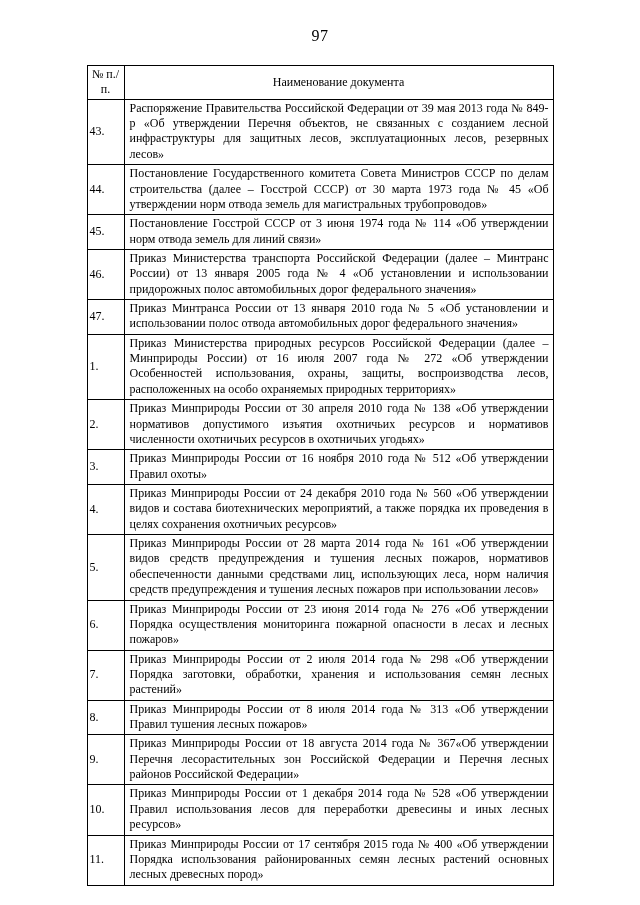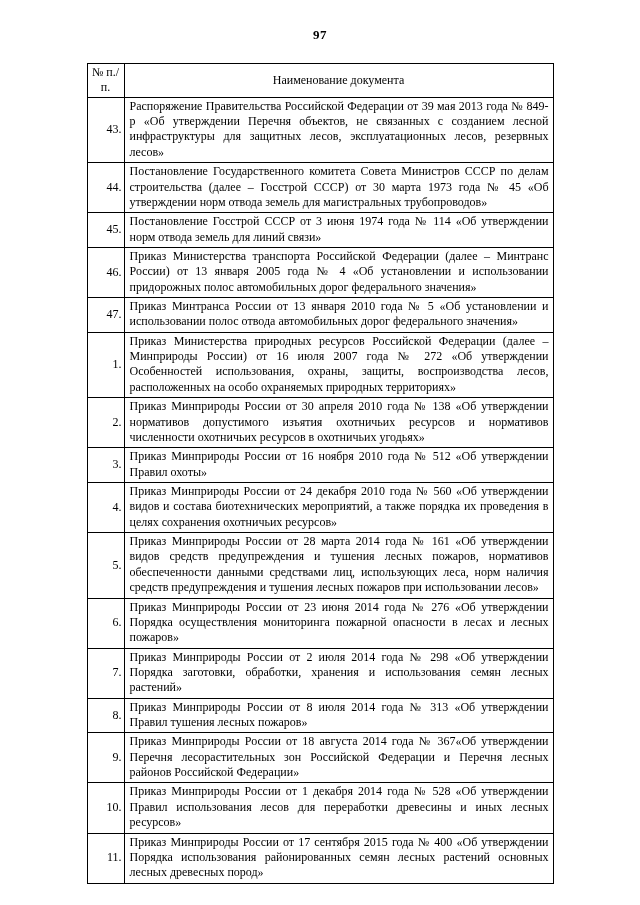--- a/index.html
+++ b/index.html
@@ -16,23 +16,22 @@
   }
   .page {
     position: relative;
     width: 640px;
     height: 905px;
     overflow: hidden;
   }
   .page-number {
     text-align: center;
     padding-top: 27px;
-    font-size: 13px;
+    font-size: 16px;
     letter-spacing: 0.5px;
-    font-weight: bold;
   }
   table.doc-table {
     border-collapse: collapse;
     table-layout: fixed;
     width: 466px;
     margin: 20px auto 0 auto;
   }
   table.doc-table th,
   table.doc-table td {
     border: 1px solid #000000;
@@ -46,21 +45,21 @@
   th.header-num {
     text-align: center;
     padding: 1px 2px;
     margin-top: 32px;
   }
   th.header-name {
     text-align: center;
     padding: 1px 4px;
   }
   td.num-cell {
-    text-align: right;
+    text-align: left;
     padding: 1px 2px;
   }
   td.text-cell {
     text-align: justify;
     padding: 1px 4px 2px 5px;
     vertical-align: top;
   }
   td.section-cell {
     text-align: center;
     padding: 1px 4px;

